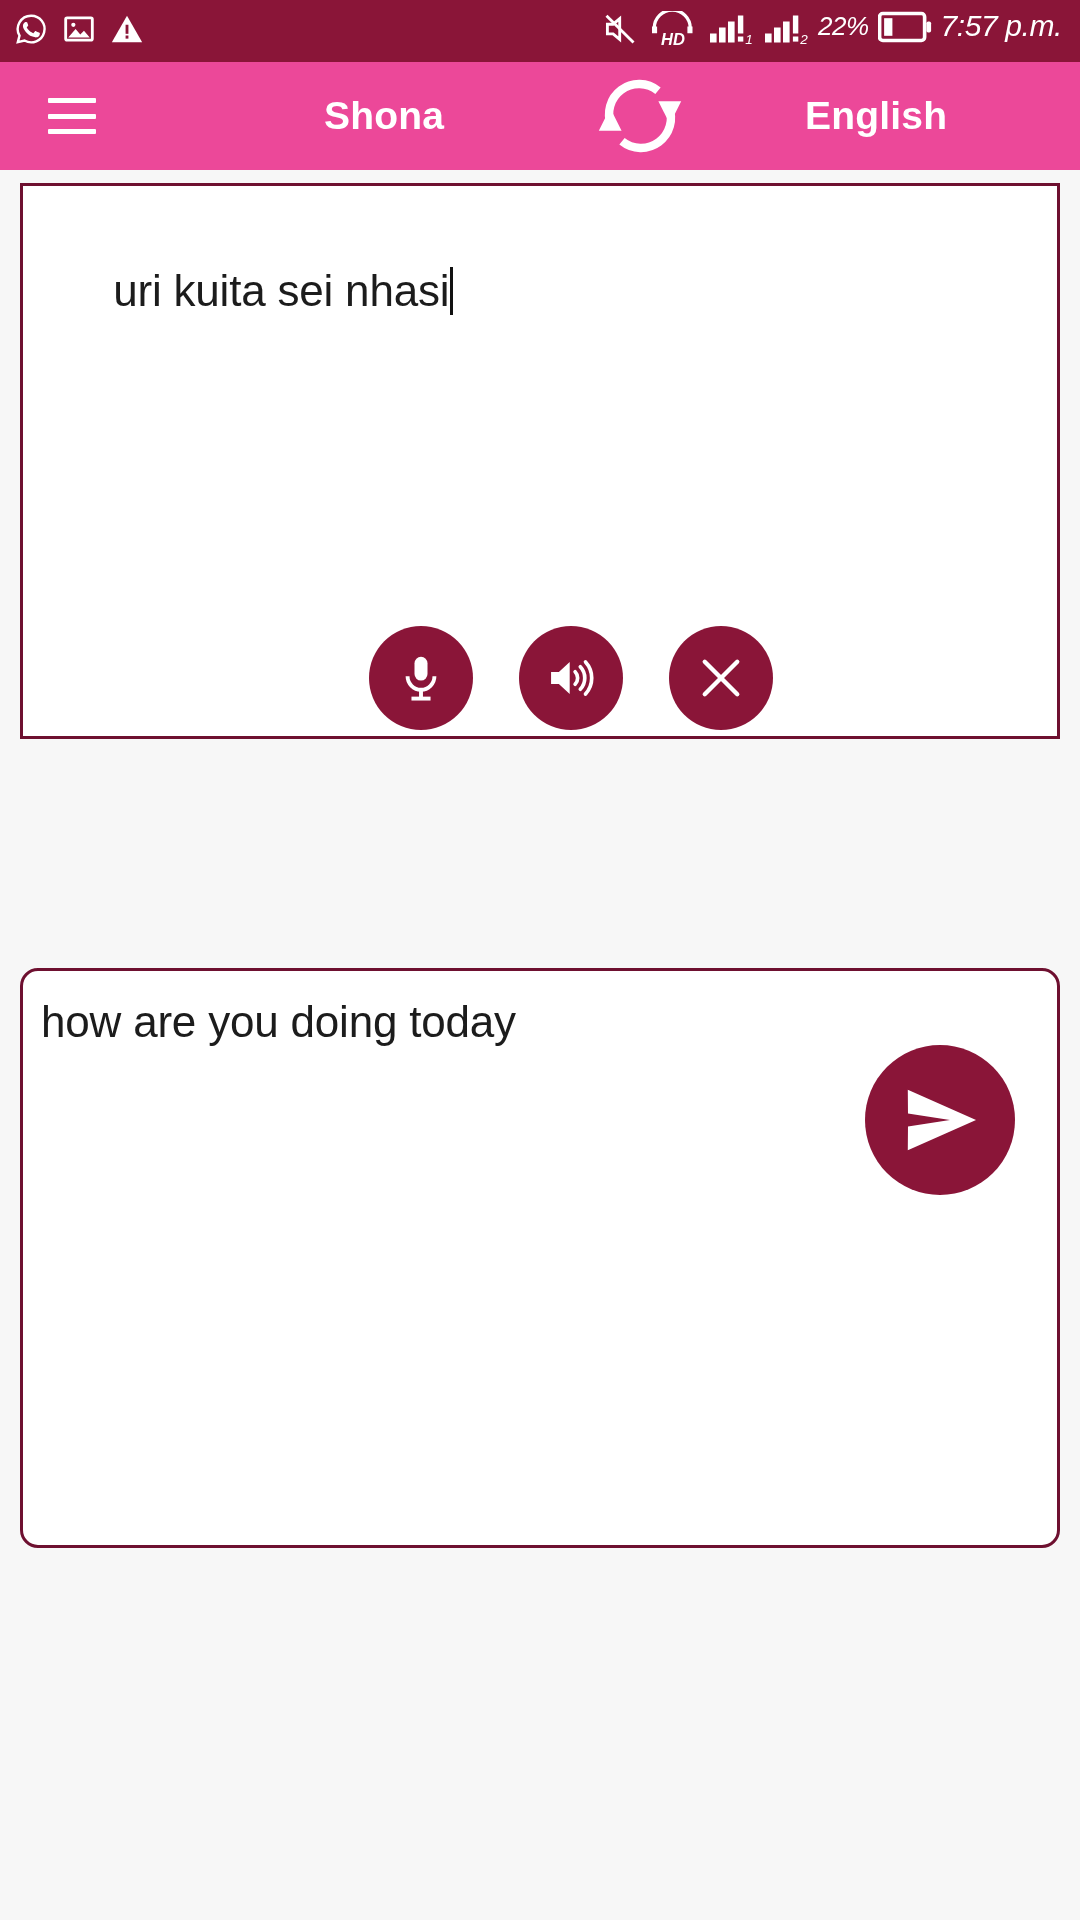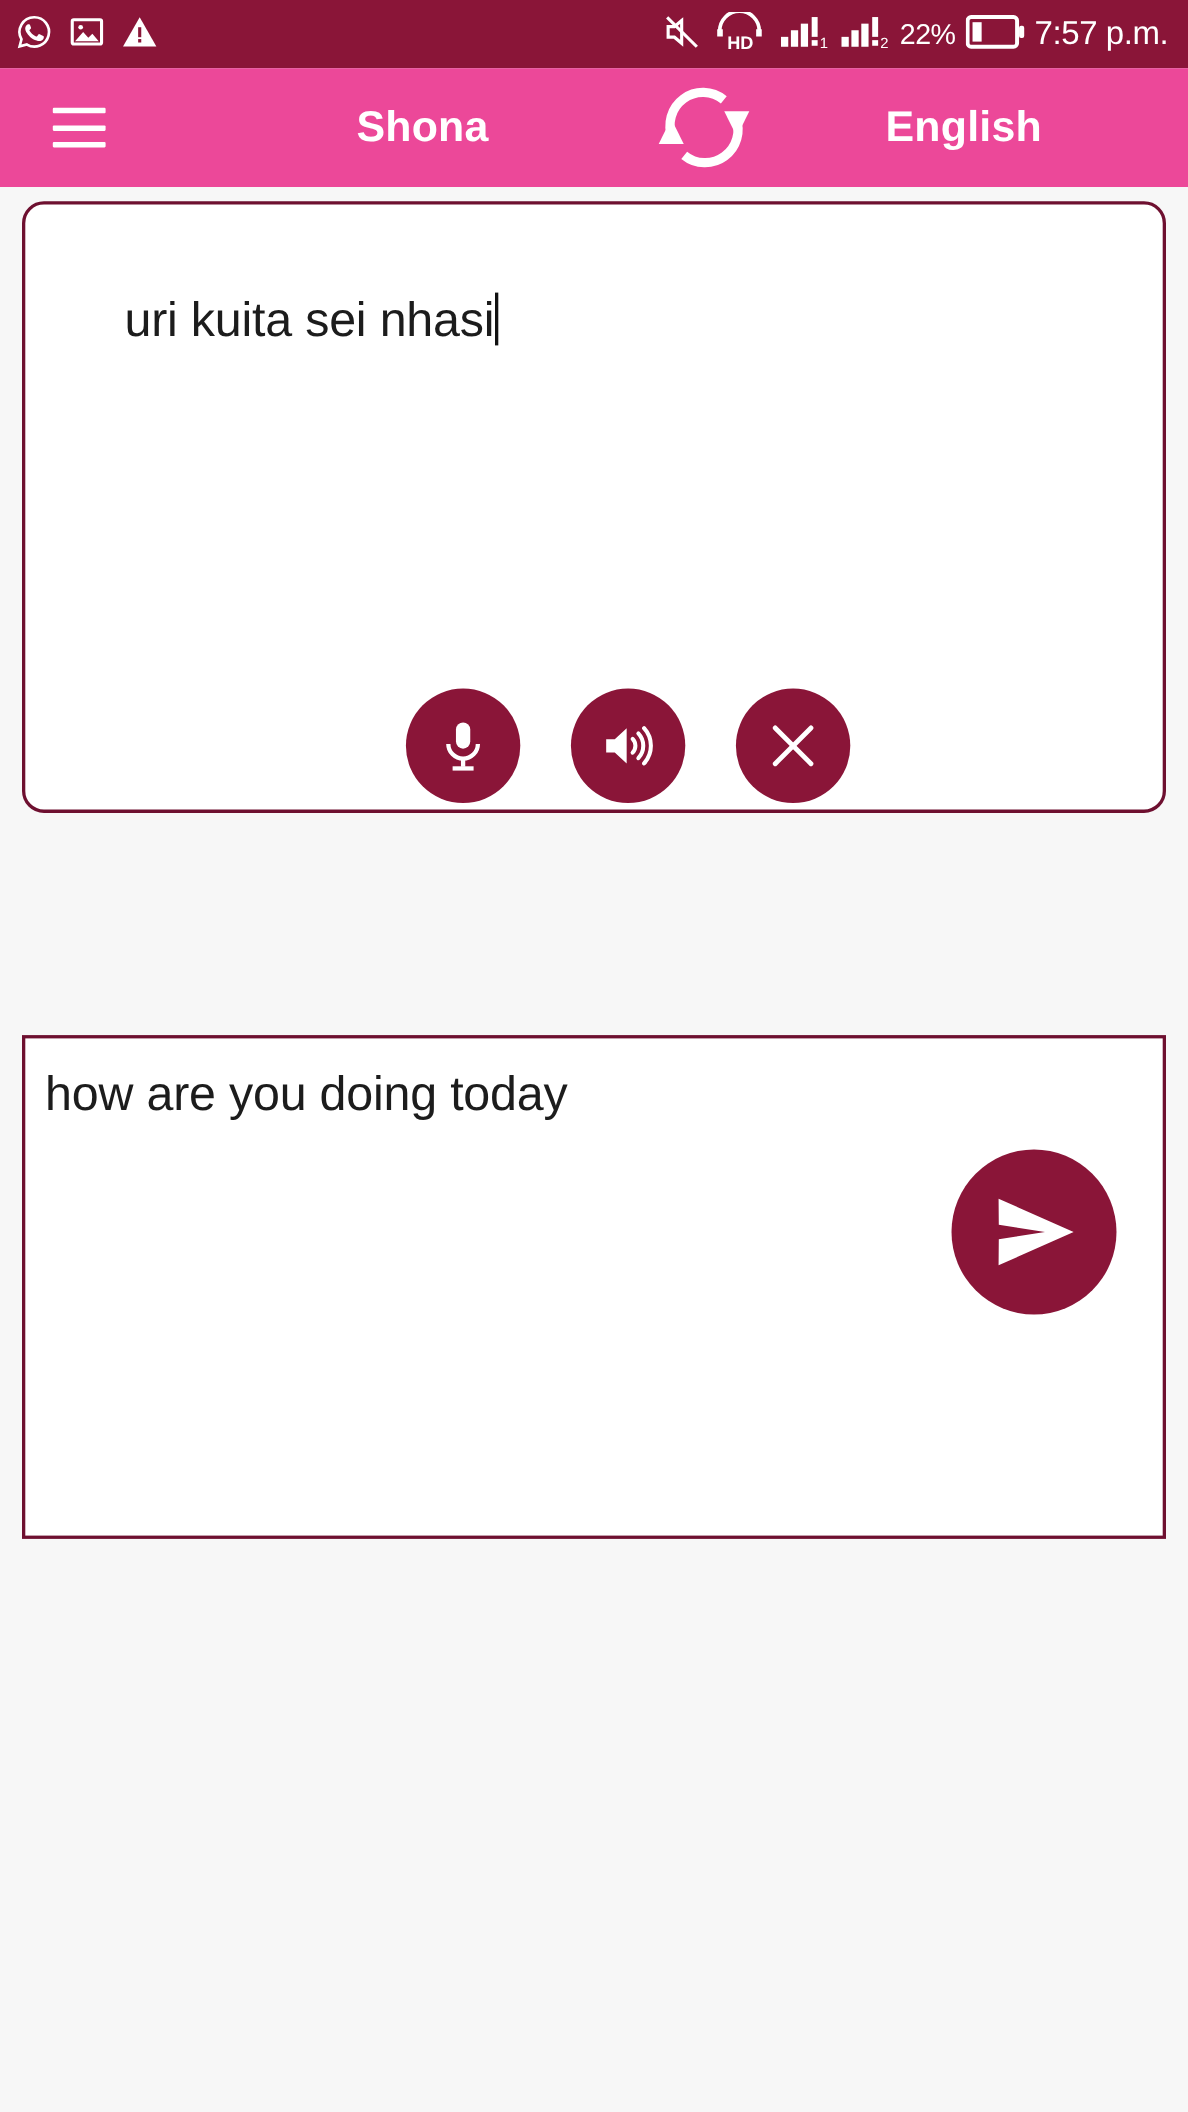--- a/index.html
+++ b/index.html
@@ -13,21 +13,21 @@
   
   .status-bar{
     position:relative;
     height:62px; width:1080px;
     background:#8A1538;
     display:flex; align-items:center;
     justify-content:space-between;
     padding:0 18px 0 14px;
   }
   .status-left{ display:flex; align-items:center; gap:14px; }
-  .status-right{ display:flex; align-items:center; gap:9px; }
+  .status-right{ display:flex; gap:9px;font-style:italic; }
   .sb-ico{ display:block; }
   .status-text{
     color:#fff; font-size:30px; font-weight:400;
     letter-spacing:-0.4px; line-height:1;
     white-space:nowrap;
   }
   .pct{ color:#fff; font-size:26px; letter-spacing:-0.5px; }
 
   
   .app-bar{
@@ -71,22 +71,22 @@
     background:#f7f7f7;
   }
 
   .panel{
     position:absolute;
     background:#ffffff;
     border:3px solid #6e1030;
     left:20px; right:20px;
     width:1040px;
   }
-  .panel-source{ top:13px; height:556px;border-radius:20px; }
-  .panel-target{ top:771px; height:458px; }
+  .panel-source{ top:13px; height:556px; }
+  .panel-target{ top:798px; height:580px;border-radius:18px; }
 
   .panel-text{
     position:absolute;
     left:18px; top:24px;
     right:30px;
     font-size:44px;
     color:#1c1c1c;
     line-height:1.22;
     letter-spacing:-0.2px;
     white-space:pre-wrap;

